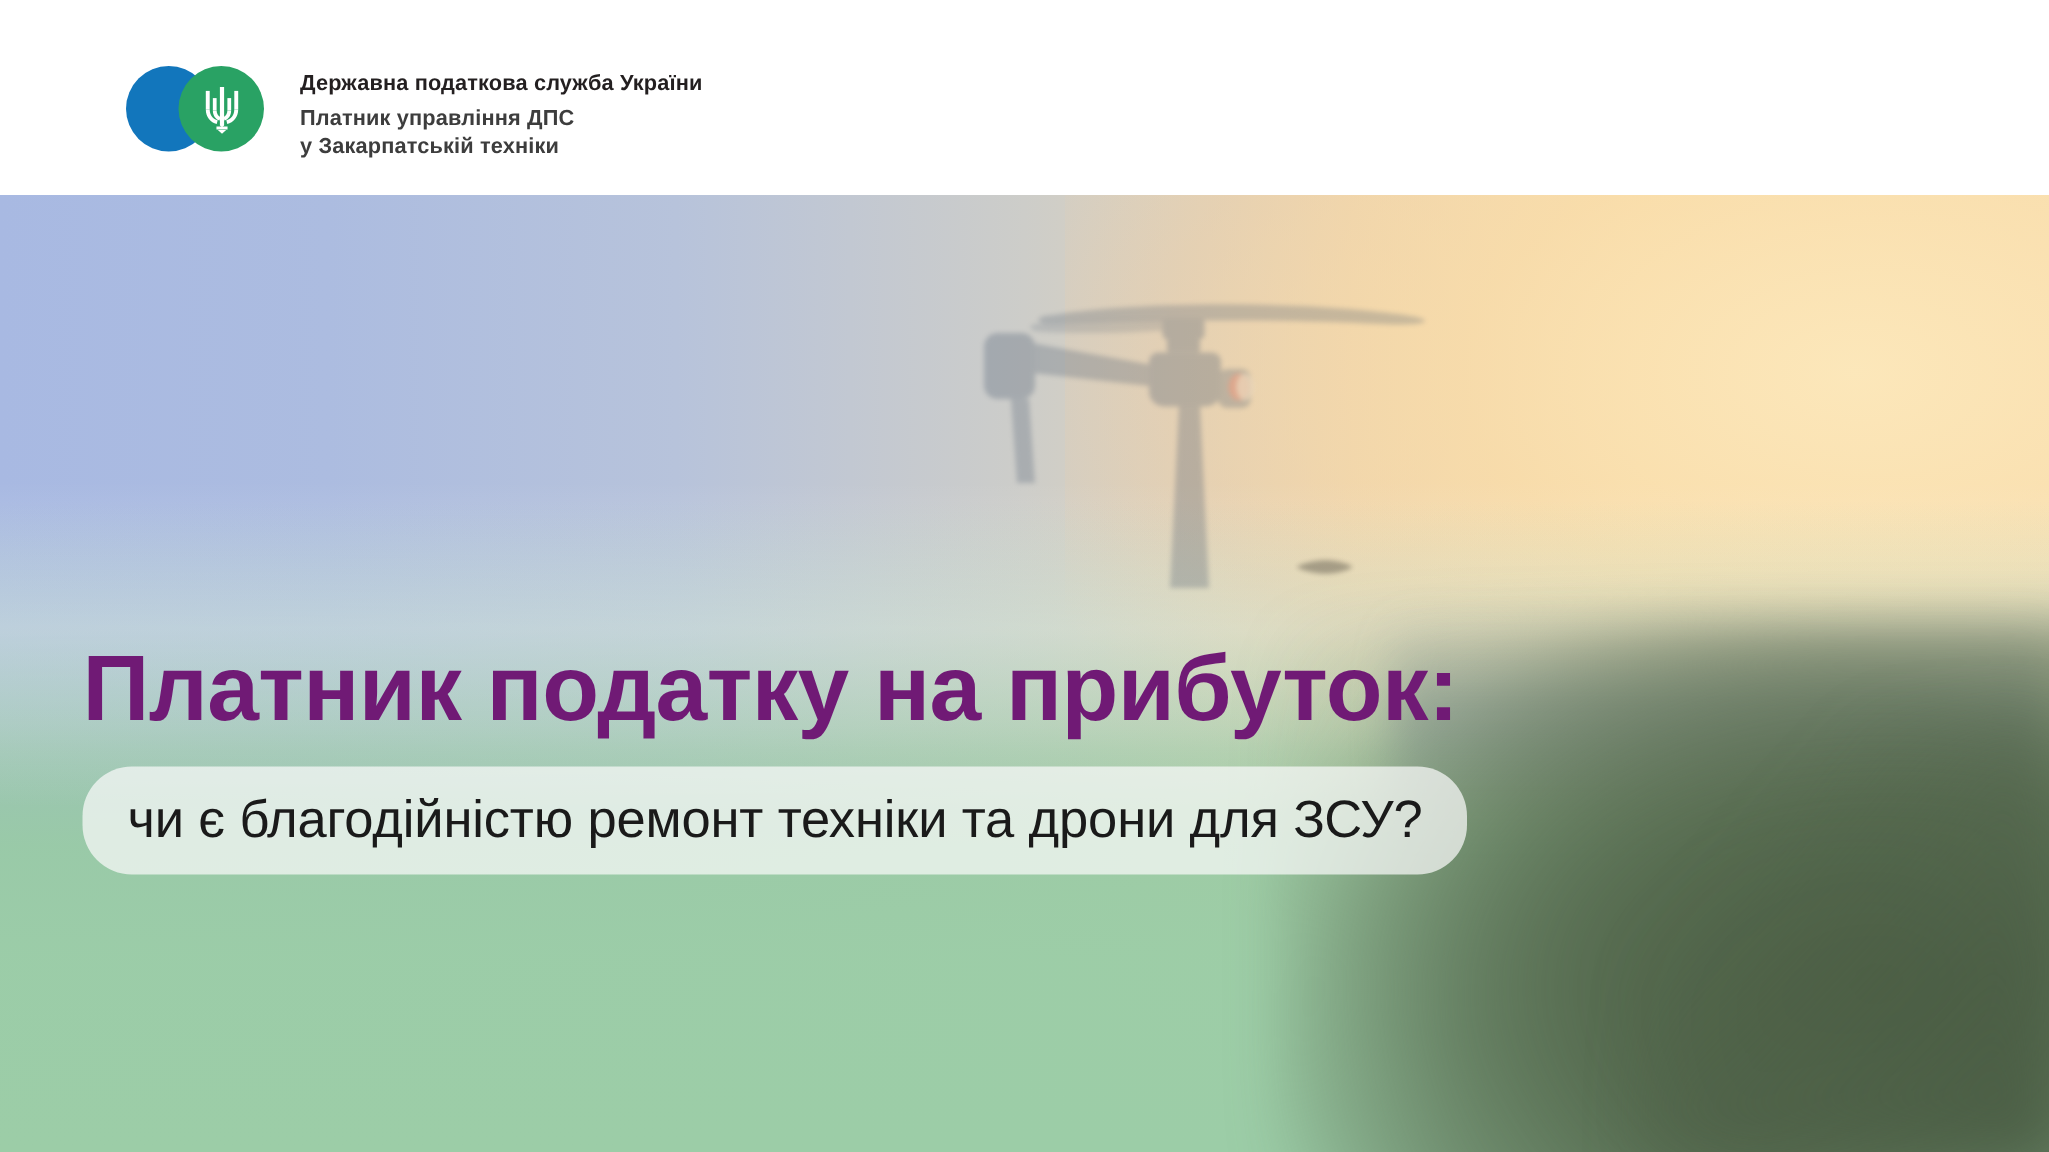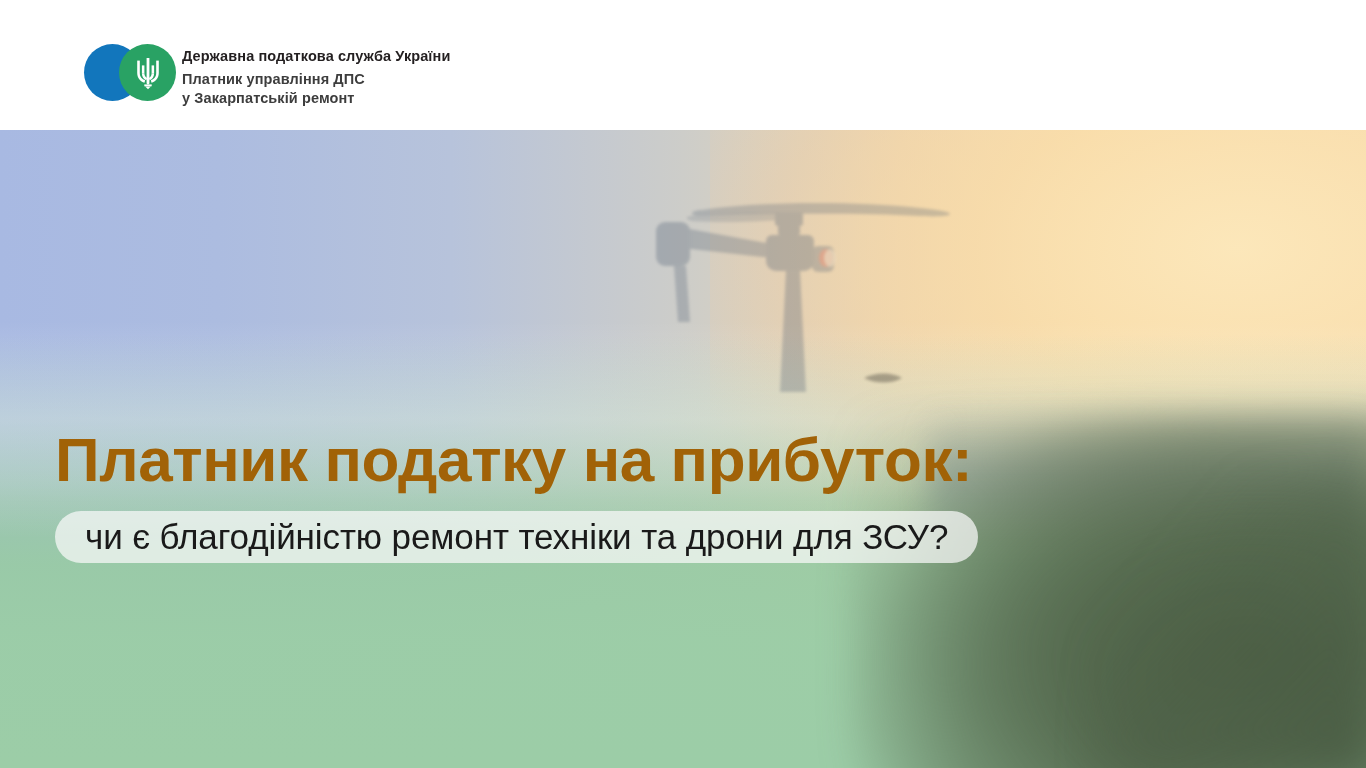--- a/index.html
+++ b/index.html
@@ -59,21 +59,21 @@
     border-radius: 50%;
     background: #29a264;
     display: flex;
     align-items: center;
     justify-content: center;
   }
 
   .logo-circle-green svg { display: block; }
 
   .logo-text {
-    margin-left: 6px;
+    margin-left: 24px;
     padding-top: 2px;
   }
 
   .logo-line-1 {
     font-size: 14.5px;
     font-weight: bold;
     color: #231f20;
     letter-spacing: 0.1px;
     line-height: 20px;
     white-space: nowrap;
@@ -201,33 +201,33 @@
   }
   .drone svg { display: block; width: 100%; height: 100%; }
 
   
   .headline {
     position: absolute;
     left: 55px;
     top: 296px;
     font-size: 62px;
     font-weight: bold;
-    color: #a16207;
+    color: #701a75;
     letter-spacing: -0.4px;
     line-height: 68px;
     white-space: nowrap;
     z-index: 30;
     text-align: right;
   }
 
   .subtitle-pill {
     position: absolute;
     left: 55px;
     top: 381px;
-    height: 52px;
+    height: 72px;
     padding: 0 30px;
     display: flex;
     align-items: center;
     border-radius: 33px;
     background: rgba(250,250,250,0.72);
     z-index: 30;
   }
 
   .subtitle-text {
     font-size: 35px;
@@ -264,21 +264,21 @@
               <path d="M9.3 28.4 h7.4 v1.9 h-7.4 z"></path>
               <path d="M10.2 30.6 h5.6 l-2.8 2.6 z"></path>
             </g>
           </svg>
         </div>
       </div>
 
       <div class="logo-text">
         <div class="logo-line-1">Державна податкова служба України</div>
         <div class="logo-line-2">Платник управління ДПС</div>
-        <div class="logo-line-3">у Закарпатській ремонт</div>
+        <div class="logo-line-3">у Закарпатській техніки</div>
       </div>
 
     </div>
   </div>
 
   <div class="hero">
 
     <div class="bg-sky"></div>
     <div class="bg-glow"></div>
     <div class="bg-ground"></div>

